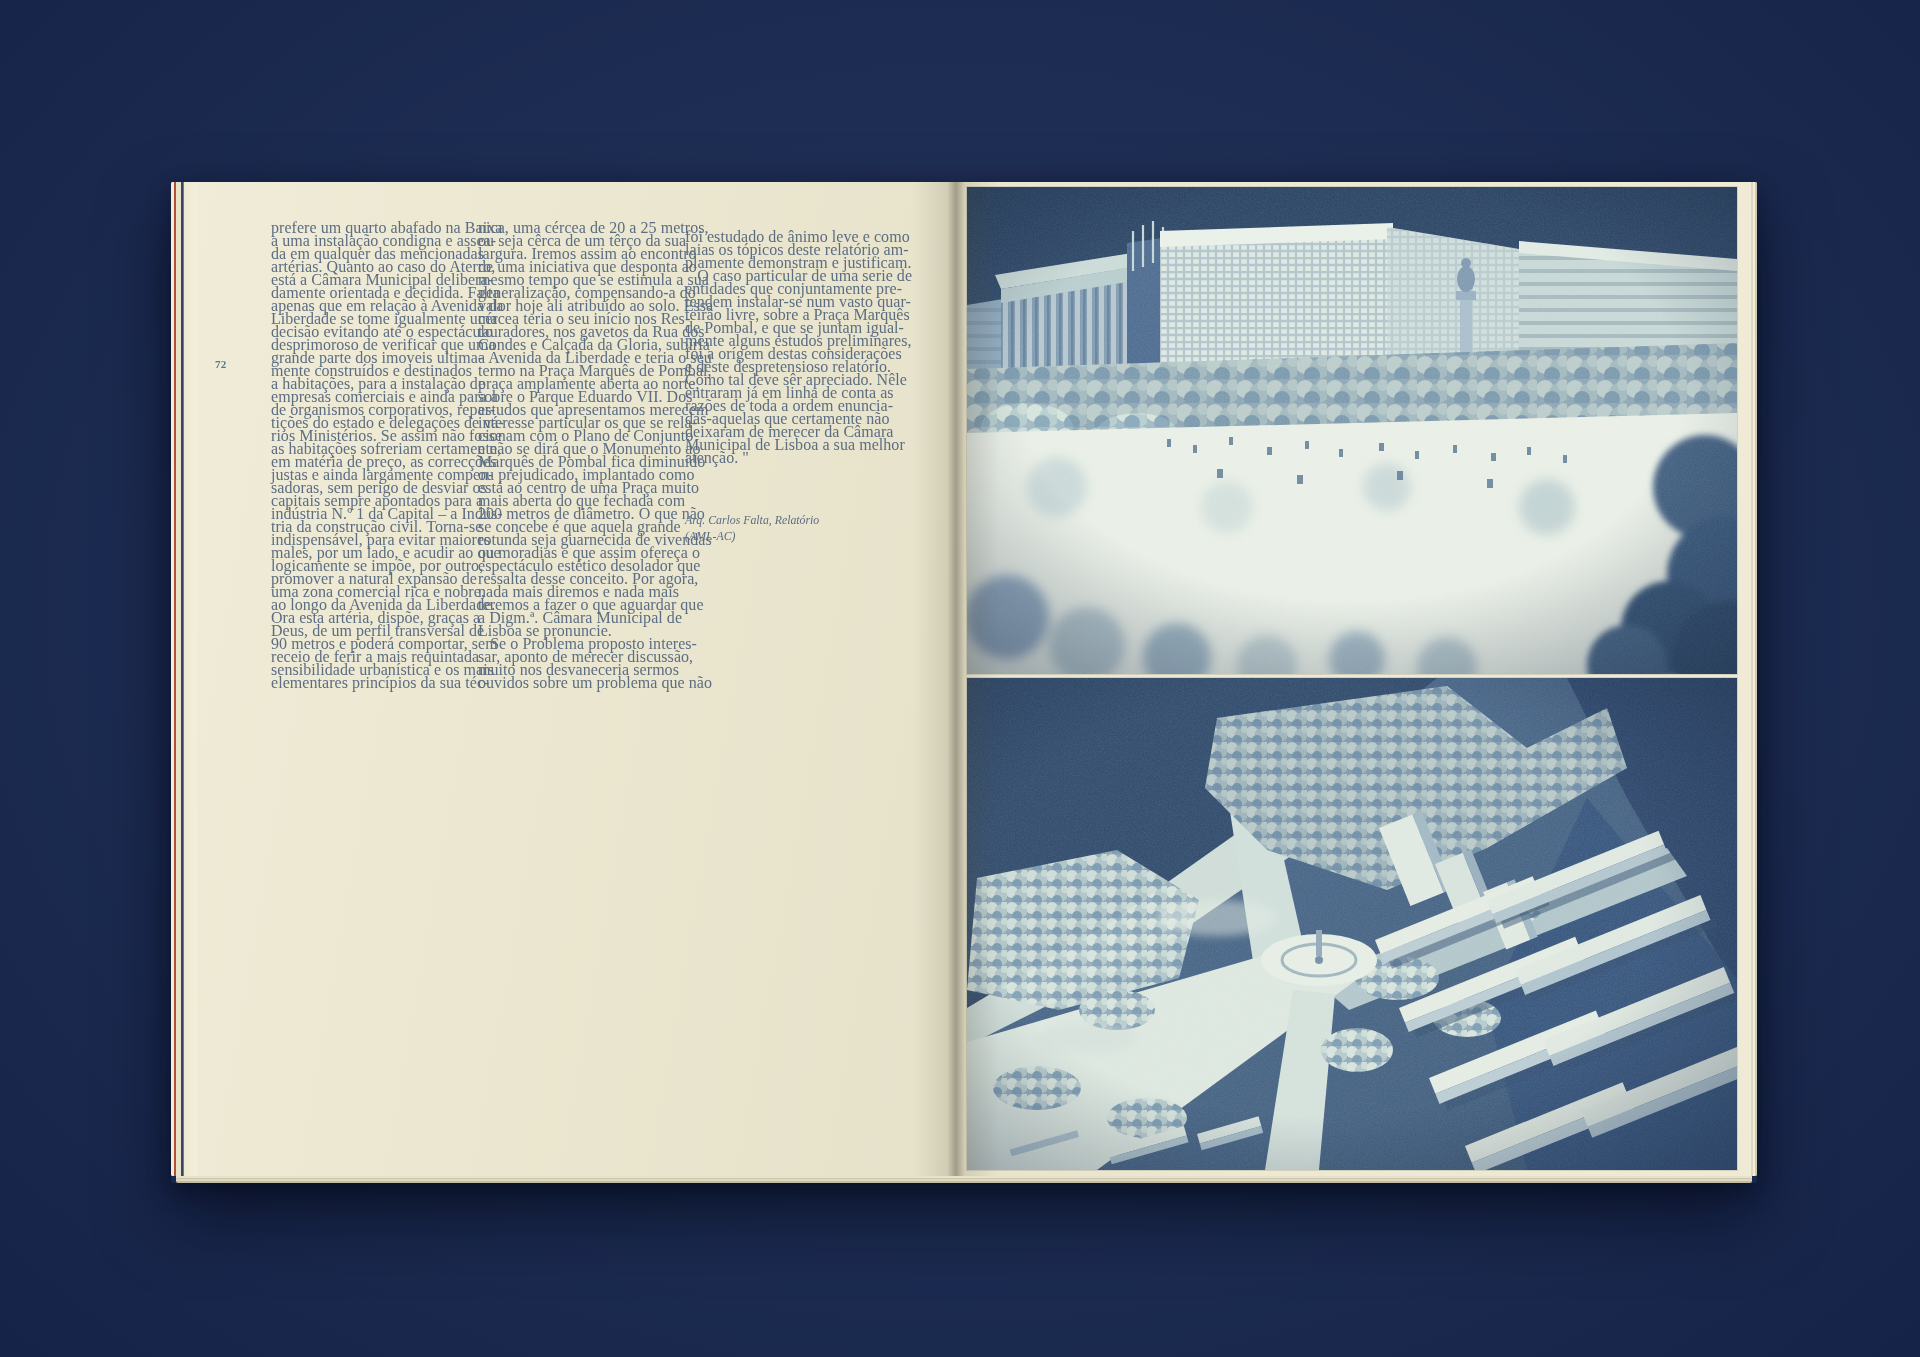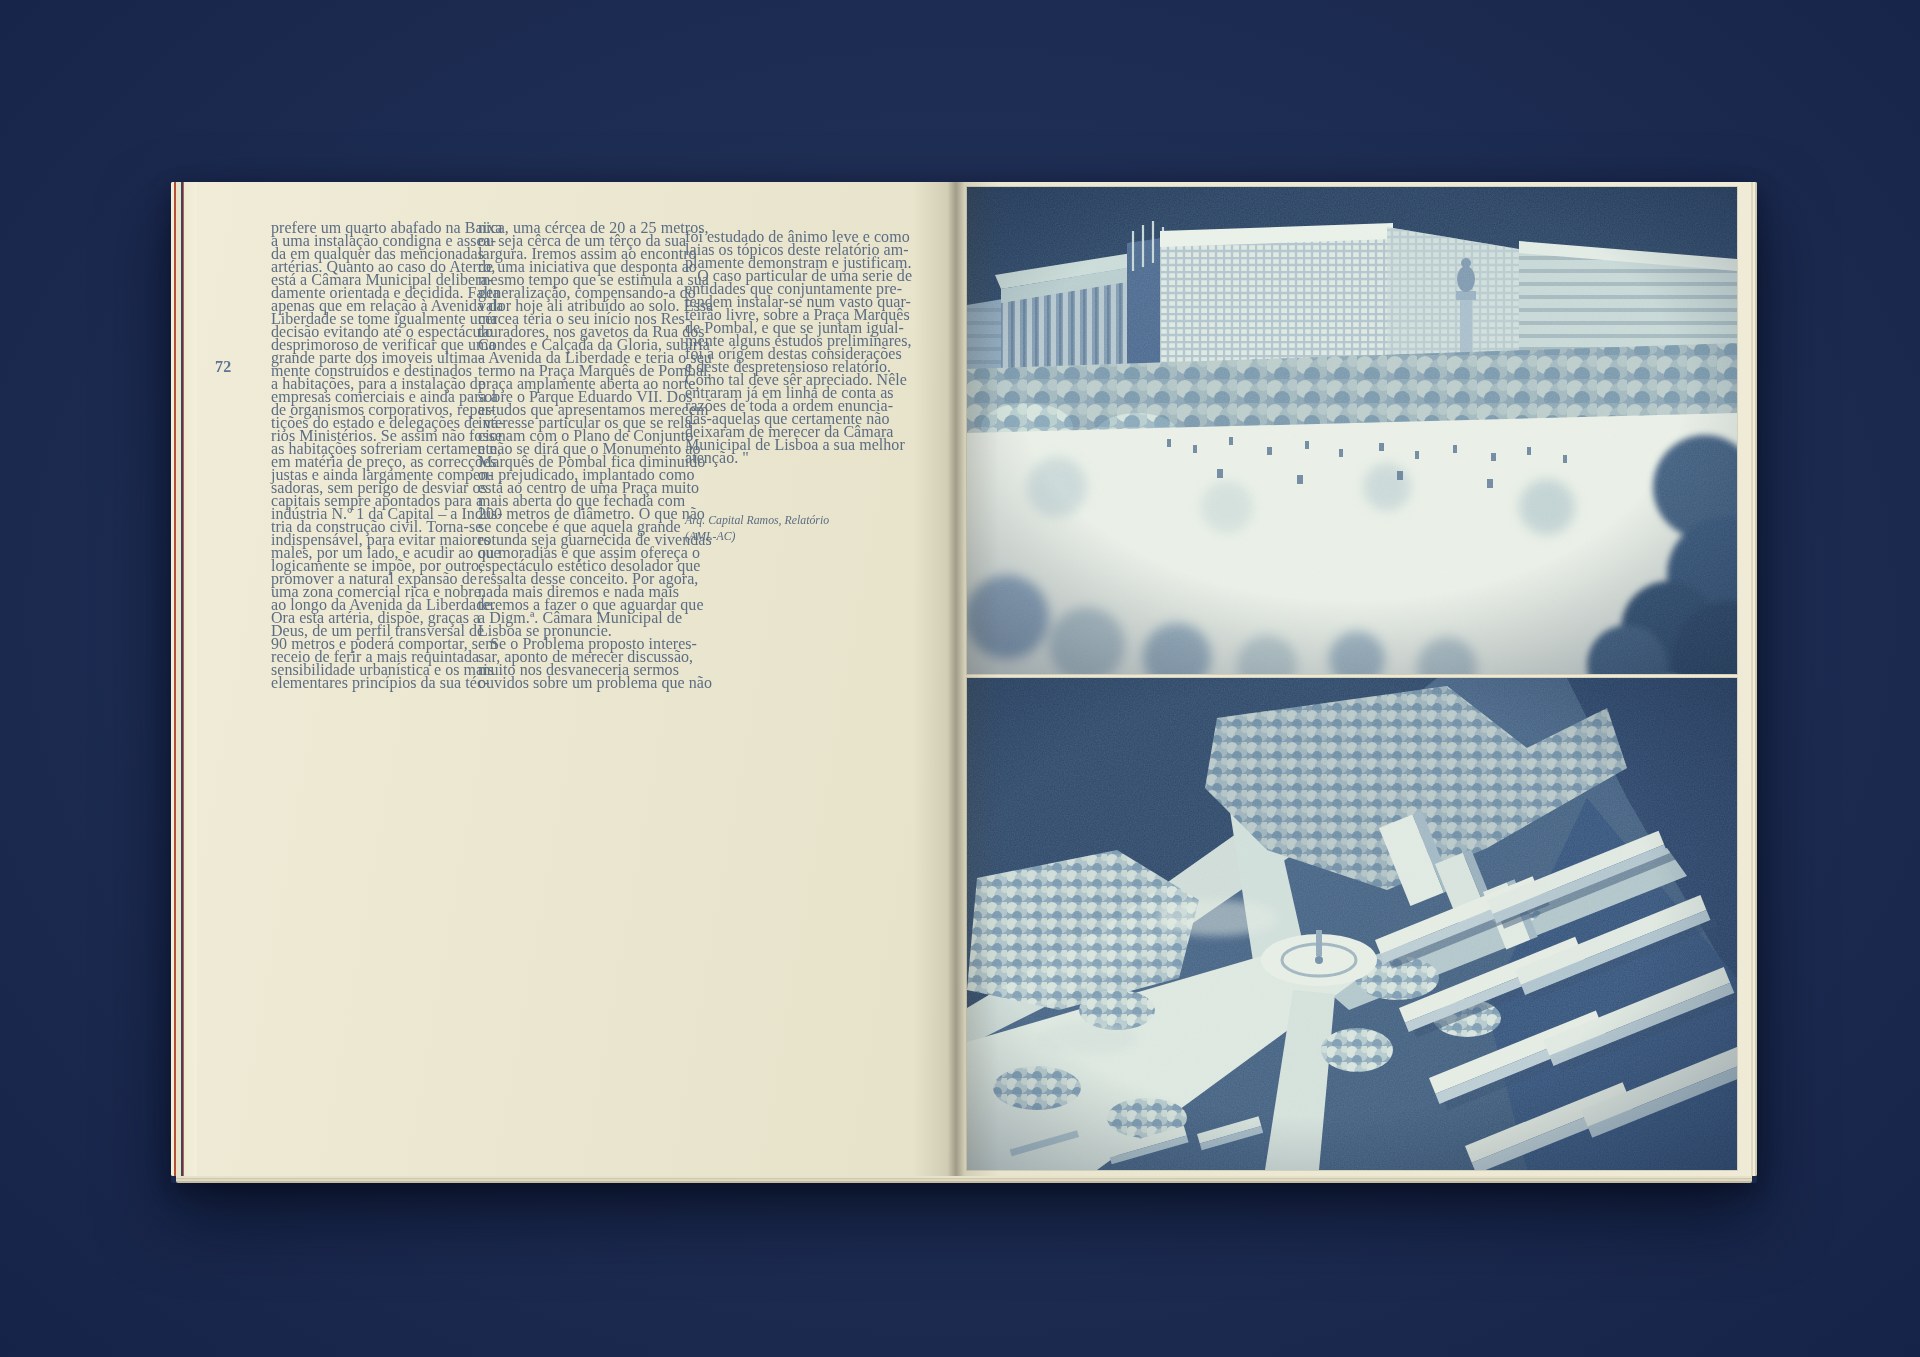--- a/index.html
+++ b/index.html
@@ -52,21 +52,21 @@
     position:absolute;left:742px;top:0;bottom:7px;width:86px;pointer-events:none;
     background:linear-gradient(90deg,
       rgba(70,60,35,0) 0%,
       rgba(80,68,40,.14) 40%,
       rgba(45,38,22,.38) 50%,
       rgba(80,68,40,.14) 60%,
       rgba(70,60,35,0) 100%);
   }
   .page-number{
     position:absolute;left:44px;top:176px;
-    font-size:16px;font-weight:700;color:#5d7493;letter-spacing:.3px;
+    font-size:11px;font-weight:700;color:#5d7493;letter-spacing:.3px;
   }
   .text-col{
     position:absolute;top:39px;width:195px;
     font-size:16px;line-height:13px;color:#5c6d82;
     white-space:pre;letter-spacing:.05px;
   }
   .col-1{left:100px;}
   .col-2{left:307px;}
   .col-3{left:514px;margin-top:9px;}
   .caption{
@@ -175,21 +175,21 @@
 mente alguns estudos preliminares,
 foi a orígem destas considerações
 e deste despretensioso relatório.
 Como tal deve sêr apreciado. Nêle
 entraram já em linha de conta as
 razões de toda a ordem enuncia-
 das-aquelas que certamente não
 deixaram de merecer da Câmara
 Municipal de Lisboa a sua melhor
 atenção. "</div>
-      <div class="caption">Arq. Capital Ramos, Relatório
+      <div class="caption">Arq. Carlos Falta, Relatório
 (AML-AC)</div>
     </div>
 
     <div class="page right-page">
 
       <div class="photo photo-top">
         <svg width="770" height="487" viewBox="0 0 770 487">
           <defs>
             <linearGradient id="sky1" x1="0" y1="0" x2="0" y2="1">
               <stop offset="0" stop-color="#243e5f"></stop>

